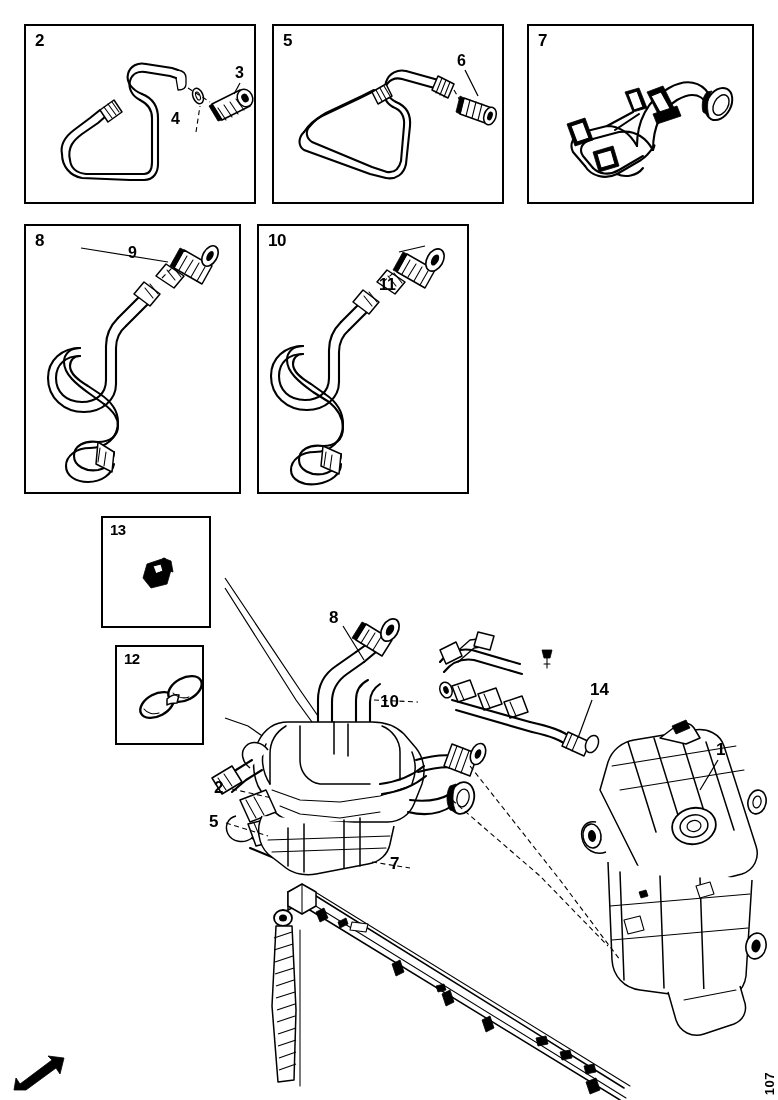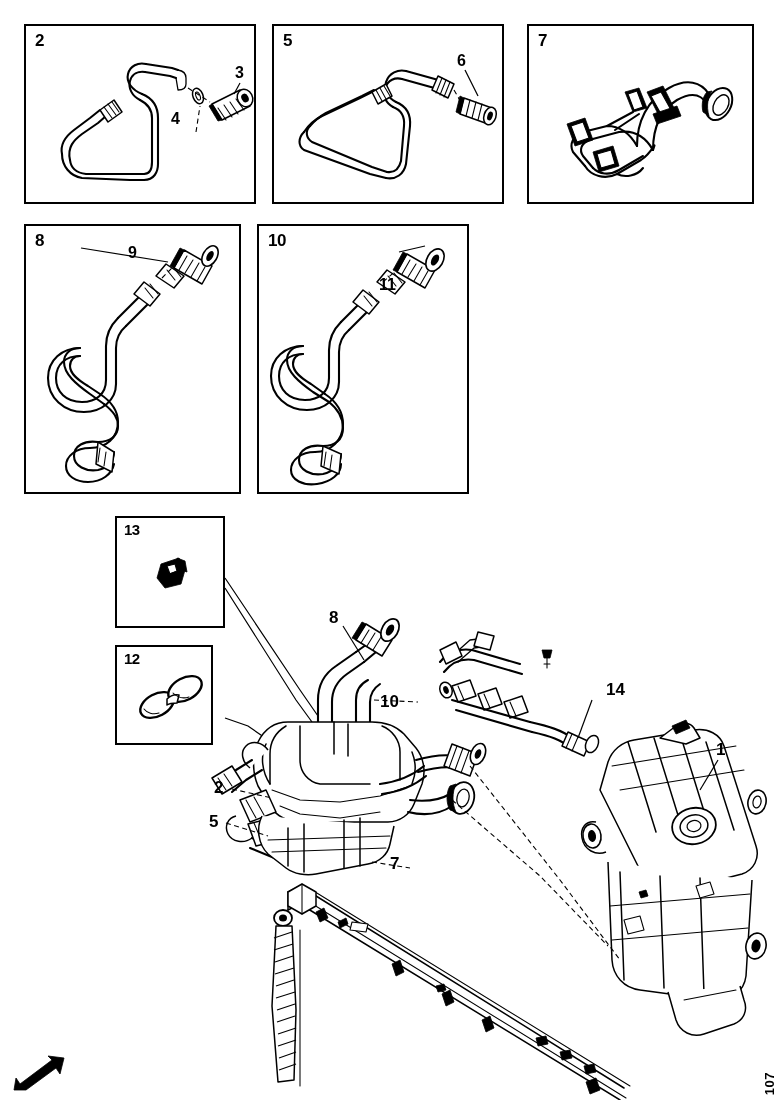--- a/index.html
+++ b/index.html
@@ -259,31 +259,31 @@
       <path class="edge-fine" d="M151,34 L143,48 M157,38 L149,51 M163,41 L155,55 M169,45 L161,59"></path>
       <ellipse cx="176" cy="34" rx="8" ry="12" fill="#fff" stroke="#000" stroke-width="1.6" transform="rotate(30 176 34)"></ellipse>
       <ellipse cx="176" cy="34" rx="3.4" ry="6" fill="#000" transform="rotate(30 176 34)"></ellipse>
       <path class="solidblk" d="M148,28 L138,46 L134,44 L144,26 Z"></path>
       <path class="leader" d="M124,56 L140,42"></path>
       <path class="leader-solid" d="M140,26 L166,20"></path>
     </svg>
     <div class="callout" style="left:120px; top:19px;margin-top:31px;">11</div>
   </div>
 
-  <div class="panel panel-small" style="left:115px; top:516px; width:110px; height:112px;text-align:center;">
+  <div class="panel panel-small" style="left:101px; top:516px; width:110px; height:112px;text-align:center;">
     <div class="panel-num">13</div>
     <svg class="art" width="110" height="112" viewBox="0 0 110 112">
       <path class="solidblk" d="M44,46 L62,40 L68,52 L64,66 L48,70 L40,60 Z"></path>
       <path class="whitefill-fine" d="M50,48 L58,46 L60,53 L53,56 Z"></path>
       <path class="edge-fine" d="M46,58 L58,54 M47,63 L60,59"></path>
       <path class="solidblk" d="M60,40 L68,43 L70,54 L64,52 Z"></path>
     </svg>
   </div>
 
-  <div class="panel panel-small" style="left:115px; top:645px; width:98px; height:100px;">
+  <div class="panel panel-small" style="left:115px; top:645px; width:89px; height:100px;">
     <div class="panel-num">12</div>
     <svg class="art" width="110" height="100" viewBox="0 0 110 100">
       <ellipse cx="40" cy="58" rx="18" ry="11" fill="#fff" stroke="#000" stroke-width="2.4" transform="rotate(-28 40 58)"></ellipse>
       <ellipse cx="68" cy="42" rx="18" ry="11" fill="#fff" stroke="#000" stroke-width="2.4" transform="rotate(-28 68 42)"></ellipse>
       <path class="whitefill" d="M50,52 C54,48 58,47 62,48 L60,56 C56,56 53,56 50,58 Z"></path>
       <path class="edge-fine" d="M27,62 C30,66 36,68 42,66"></path>
       <path class="edge-fine" d="M56,46 C60,50 66,52 72,50"></path>
     </svg>
   </div>
 
@@ -493,18 +493,18 @@
       <path class="solidblk" d="M20,1084 L52,1060 L48,1056 L64,1058 L60,1074 L56,1068 L26,1090 Z"></path>
       <path class="solidblk" d="M20,1084 L16,1078 L14,1090 L26,1090 Z"></path>
     </g>
   </svg>
 
   <div class="callout big" style="left:329px; top:608px;">8</div>
   <div class="callout big" style="left:380px; top:692px;">10</div>
   <div class="callout big" style="left:214px; top:778px;">2</div>
   <div class="callout big" style="left:209px; top:812px;">5</div>
   <div class="callout big" style="left:390px; top:854px;">7</div>
-  <div class="callout big" style="left:590px; top:680px;margin-left:16px;">14</div>
+  <div class="callout big" style="left:590px; top:680px;">14</div>
   <div class="callout big" style="left:716px; top:740px;">1</div>
 
   <div class="dwg-num">371 107</div>
 
 </div>
 
 </body></html>

